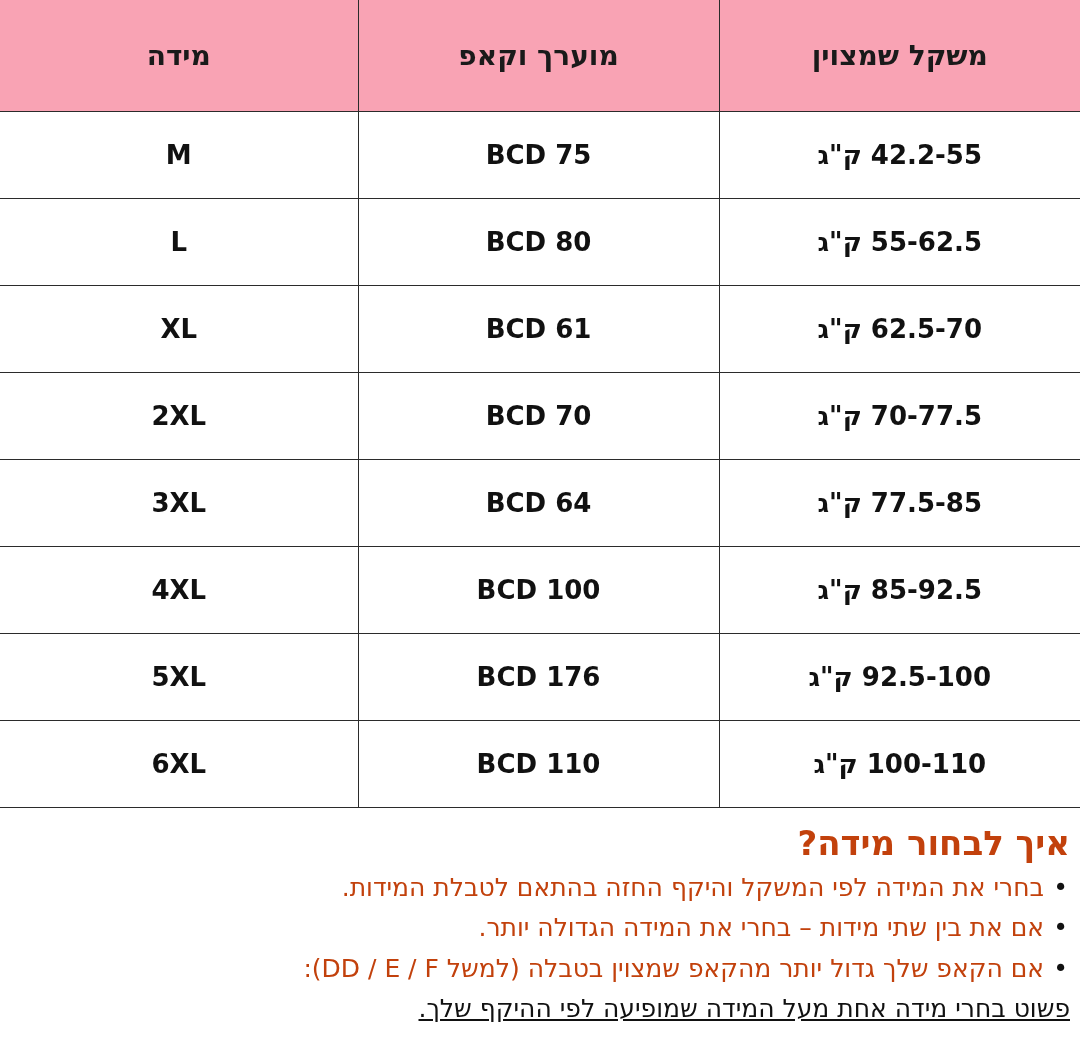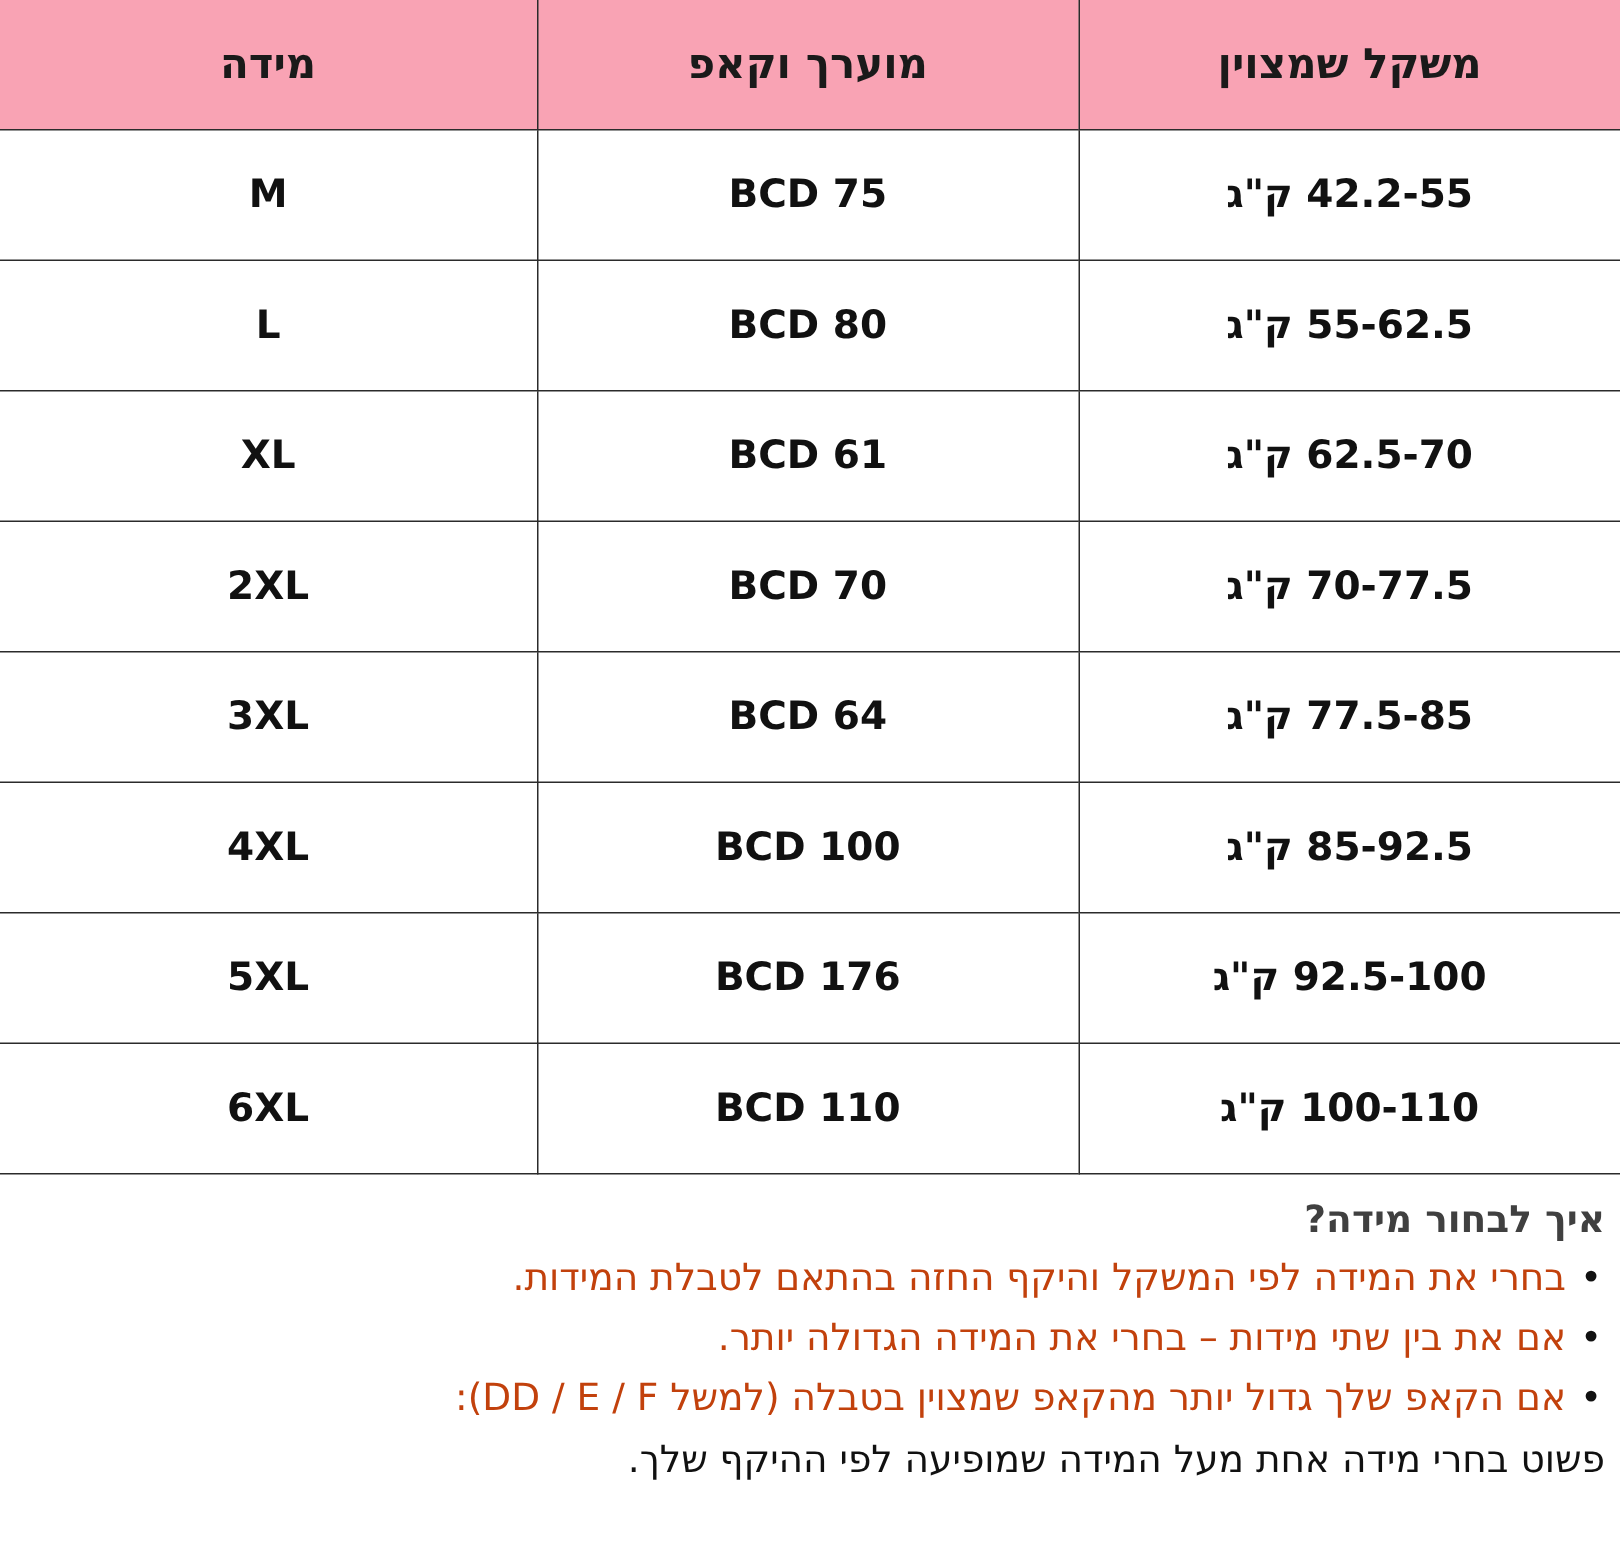--- a/index.html
+++ b/index.html
@@ -34,21 +34,21 @@
     font-weight: bold;
     font-size: 26px;
     height: 87px;
     padding: 0 6px;
     box-sizing: border-box;
   }
   table.size-table thead th {
     background: #f9a3b4;
     color: #1a1a1a;
     font-size: 28px;
-    height: 86px;
+    height: 111px;
     border-top: none;
   }
   table.size-table thead th:first-child {
     border-right: none;
   }
   table.size-table thead th:last-child {
     border-left: none;
   }
   table.size-table tbody td:first-child {
     border-right: none;
@@ -60,23 +60,23 @@
   col.col-cup { width: 361px; }
   col.col-weight { width: 361px; }
 
   .notes {
     direction: rtl;
     text-align: right;
     padding: 14px 10px 0 10px;
     box-sizing: border-box;
   }
   .notes-title {
-    font-size: 25px;
+    font-size: 34px;
     font-weight: bold;
-    color: #404040;
+    color: #c2410c;
     margin: 0 0 6px 0;
     line-height: 1.25;
   }
   ul.notes-list {
     list-style: none;
     margin: 0;
     padding: 0;
   }
   ul.notes-list li {
     font-size: 25px;
@@ -91,20 +91,21 @@
     position: absolute;
     right: 2px;
     top: 0;
     font-size: 25px;
     line-height: 1.45;
     color: #111111;
   }
   .note-sub {
     display: block;
     padding-right: 0;
+    text-decoration: underline;
   }
 </style>
 </head>
 <body>
 
 <div class="page">
 
   <table class="size-table">
     <colgroup>
       <col class="col-weight">

